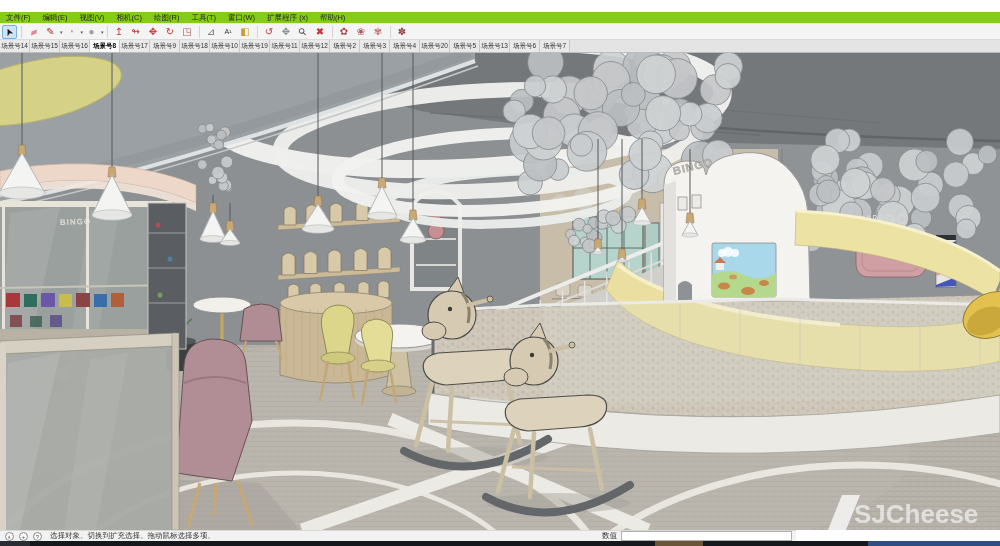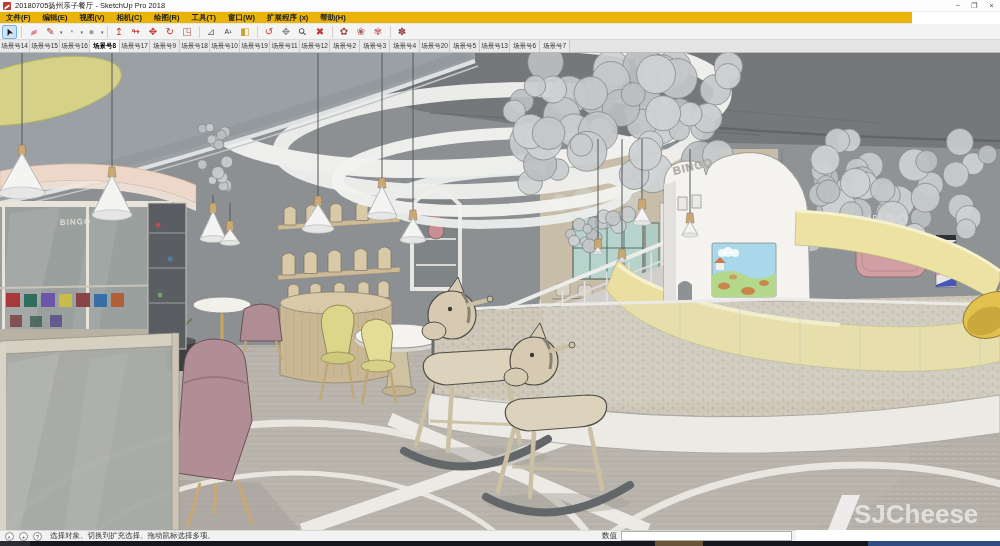--- a/index.html
+++ b/index.html
@@ -6,22 +6,22 @@
   .screen{position:relative;width:1000px;height:546px;overflow:hidden;background:#fff;
           font-family:"Liberation Sans","DejaVu Sans",sans-serif;-webkit-font-smoothing:antialiased;}
   
   .titlebar{position:absolute;top:0;left:0;width:1000px;height:12px;background:#fdfdfd;
             display:flex;align-items:center;font-size:7.5px;color:#222;border-bottom:1px solid #ececec;box-sizing:border-box;}
   .app-icon{width:8px;height:8px;margin:0 4px 0 3px;background:#c0392b;border-radius:1px;position:relative;flex:0 0 auto;}
   .app-icon:after{content:"";position:absolute;left:1px;top:4px;width:6px;height:2px;background:#fff;transform:rotate(-35deg);}
   .win-controls{margin-left:auto;display:flex;height:12px;}
   .win-btn{width:17px;text-align:center;font-size:7px;line-height:12px;color:#444;}
   
-  .menubar{position:absolute;top:12px;left:0;width:912px;height:12px;background:#eab308;display:flex;
-           align-items:center;font-size:7.5px;color:#222;border-bottom:1px solid #e6e6e6;box-sizing:border-box;font-weight:bold;}
+  .menubar{position:absolute;top:12px;left:0;width:1000px;height:12px;background:#84cc16;display:flex;
+           align-items:center;font-size:7.5px;color:#222;border-bottom:1px solid #e6e6e6;box-sizing:border-box;}
   .menu-item{padding:0 6px;line-height:11px;white-space:nowrap;}
   
   .toolbar{position:absolute;top:24px;left:0;width:1000px;height:16px;background:#f4f4f4;display:flex;
            align-items:center;border-bottom:1px solid #dadada;box-sizing:border-box;padding-left:1px;}
   .tb-group{display:flex;align-items:center;}
   .tb-sep{width:1px;height:12px;background:#d2d2d2;margin:0 3px;}
   .tb-btn{width:15px;height:14px;display:flex;align-items:center;justify-content:center;position:relative;border:1px solid transparent;border-radius:2px;margin:0 1px;box-sizing:border-box;}
   .tb-btn.active{background:#cfe4f7;border-color:#7ab0e0;}
   .tb-glyph{font-size:10px;line-height:1;display:inline-block;}
   .tb-dd{font-size:5px;color:#555;margin-left:1px;}
@@ -45,29 +45,20 @@
   .st-input{width:165px;height:8px;border:1px solid #b0b0b0;background:#fff;font-size:7px;padding:0 2px;box-sizing:content-box;}
   
   .taskstrip{position:absolute;top:541px;left:0;width:1000px;height:5px;background:#15181d;}
   .task-seg{position:absolute;top:0;height:5px;}
 </style>
 </head>
 <body>
 
 <div class="screen">
 
-  <div class="titlebar">
-    <span class="app-icon"></span>
-    <span>20180705扬州亲子餐厅 - SketchUp Pro 2018</span>
-    <span class="win-controls">
-      <span class="win-btn">−</span>
-      <span class="win-btn">❐</span>
-      <span class="win-btn">×</span>
-    </span>
-  </div>
 
   <div class="menubar">
       <div class="menu-item">文件(F)</div>
       <div class="menu-item">编辑(E)</div>
       <div class="menu-item">视图(V)</div>
       <div class="menu-item">相机(C)</div>
       <div class="menu-item">绘图(R)</div>
       <div class="menu-item">工具(T)</div>
       <div class="menu-item">窗口(W)</div>
       <div class="menu-item">扩展程序 (x)</div>

